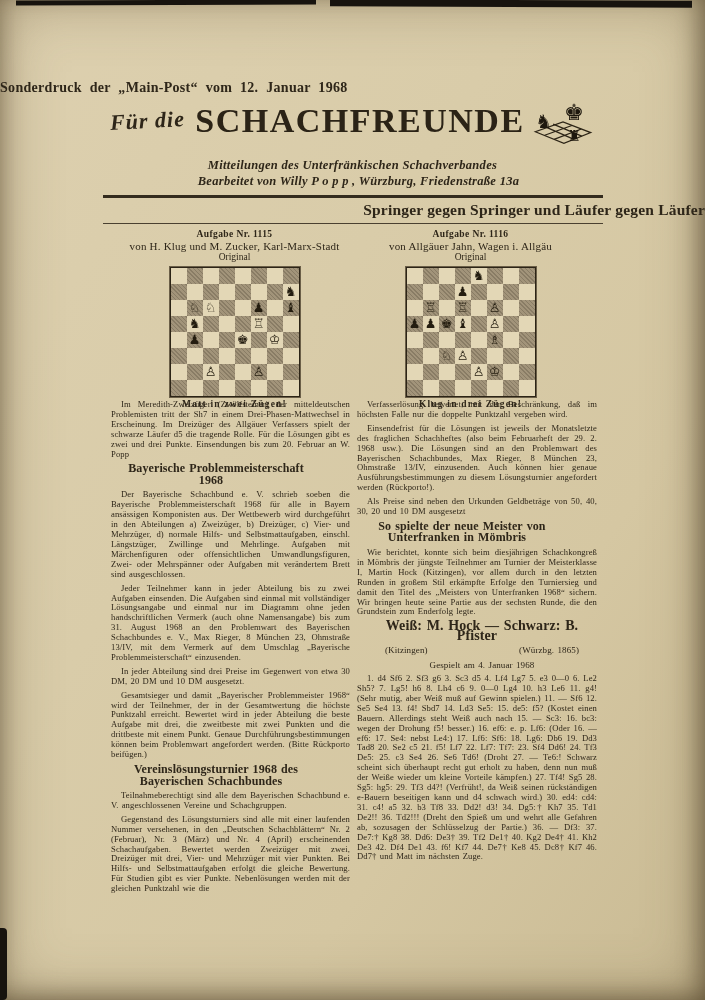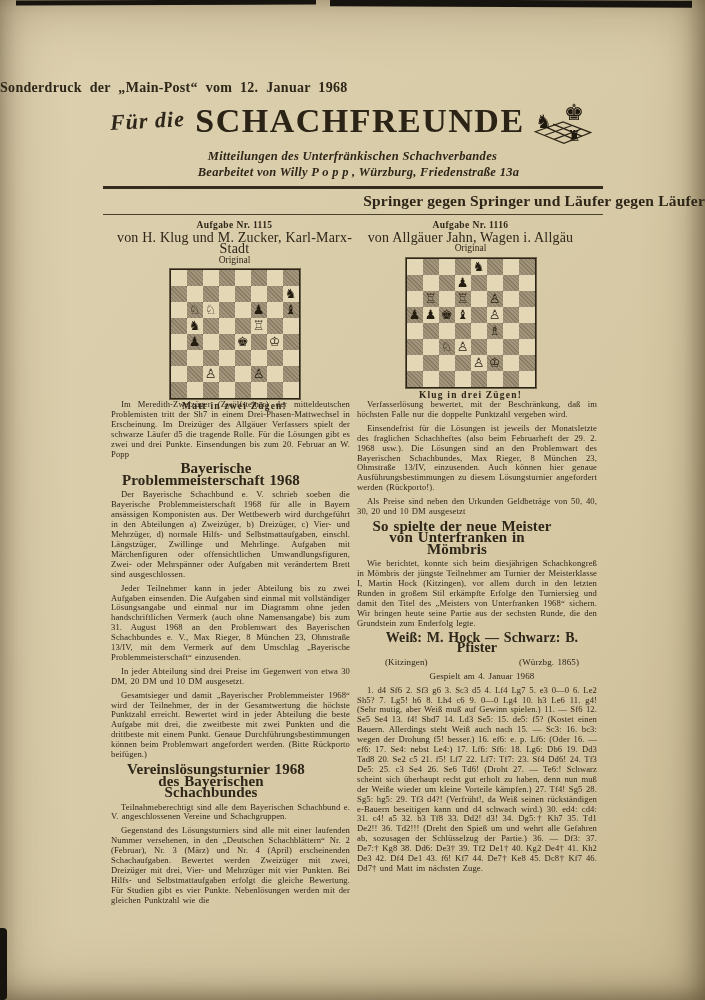--- a/index.html
+++ b/index.html
@@ -13,45 +13,45 @@
   .strip{position:absolute;background:#17130e;}
   .strip.tl{left:16px;top:0;width:300px;height:5px;transform:skewY(-.2deg);}
   .strip.tr{left:330px;top:0;width:362px;height:7px;transform:skewY(.25deg);}
   .strip.bl{left:0;top:928px;width:7px;height:72px;border-radius:0 4px 4px 0;}
   
   .dateline{padding-top:80px;text-align:left;font-weight:bold;font-size:14px;letter-spacing:.3px;word-spacing:4px;}
   .masthead{display:flex;justify-content:center;align-items:center;margin-top:5px;height:40px;}
   .mh-prefix{font-style:italic;font-weight:bold;font-size:22px;margin-right:10px;transform:rotate(-3deg);letter-spacing:1px;}
   .mh-title{font-weight:bold;font-size:34px;letter-spacing:1.5px;color:#2b2316;}
   .illo{width:64px;height:50px;margin-left:6px;position:relative;}
-  .subtitle{ text-align:center;font-style:italic;font-weight:bold;font-size:12.5px;margin-top:8px;letter-spacing:.3px;}
+  .subtitle{ text-align:center;font-style:italic;font-weight:bold;font-size:12.5px;margin-top:17px;letter-spacing:.3px;}
   .subtitle2{margin-top:1px;padding-left:12px;}
   .rule{width:500px;margin:6px auto 0;background:#342c1e;height:3px;}
   .rule.thin{height:1px;margin-top:4px;background:#4a4030;}
   .section-title{text-align:right;font-size:15.5px;font-weight:bold;margin-top:3px;letter-spacing:.2px;}
   
   .problems{display:flex;justify-content:center;margin-top:5px;}
   .problem{width:236px;text-align:center;}
   .p-number{font-weight:bold;font-size:9.5px;letter-spacing:.4px;line-height:11.5px;}
-  .p-authors{font-size:14px;line-height:11.5px;letter-spacing:.2px;}
+  .p-authors{font-size:11px;line-height:11.5px;letter-spacing:.2px;}
   .p-origin{font-size:9.5px;line-height:11.5px;}
   .board{width:128px;margin:3px auto 0;border:1px solid #2c2416;outline:1px solid #6b5f48;
     display:grid;grid-template-columns:repeat(8,16px);grid-template-rows:repeat(8,16px);
     font-family:"DejaVu Sans",sans-serif;}
   .sq{width:16px;height:16px;font-size:13px;line-height:15px;text-align:center;color:#241d10;}
   .sq.light{background:#e3d7b6;}
   .sq.dark{background:#a2947a;background-image:repeating-linear-gradient(45deg,rgba(62,53,38,.25) 0 1px,rgba(0,0,0,0) 1px 3px);}
   .caption{margin-top:2px;font-size:9.5px;font-weight:bold;letter-spacing:1.2px;}
   
   .columns{position:absolute;top:400px;left:111px;width:486px;display:flex;gap:7px;}
   .col{font-size:8.6px;line-height:9.9px;text-align:justify;letter-spacing:.1px;word-spacing:1px;}
   .col.left{width:239px;}
   .col.right{width:240px;}
   .col p{margin:0 0 4px 0;text-indent:10px;}
-  .col-head{font-weight:bold;font-size:15px;line-height:11.5px;text-align:center;margin:4px auto 4px;max-width:200px;text-indent:0;}
+  .col-head{font-weight:bold;font-size:12px;line-height:11.5px;text-align:center;margin:4px auto 4px;max-width:200px;text-indent:0;}
   .game-head{font-weight:bold;font-size:14px;text-align:center;margin:3px 0 0;text-indent:0;}
   .game-sub{display:flex;justify-content:space-between;padding:0 18px;font-size:9px;line-height:10.5px;text-indent:0;}
   .game-date{text-align:center;font-size:9px;line-height:10.5px;margin-bottom:2px;text-indent:0;}
 </style>
 </head>
 <body>
 
 <div class="paper">
   <div class="strip tl"></div>
   <div class="strip tr"></div>

